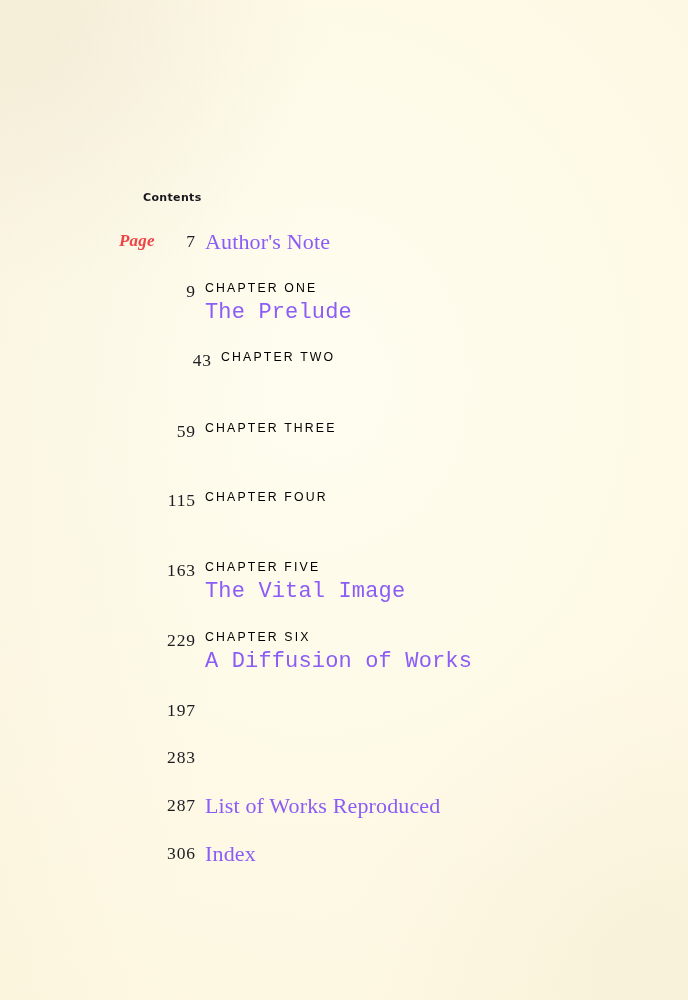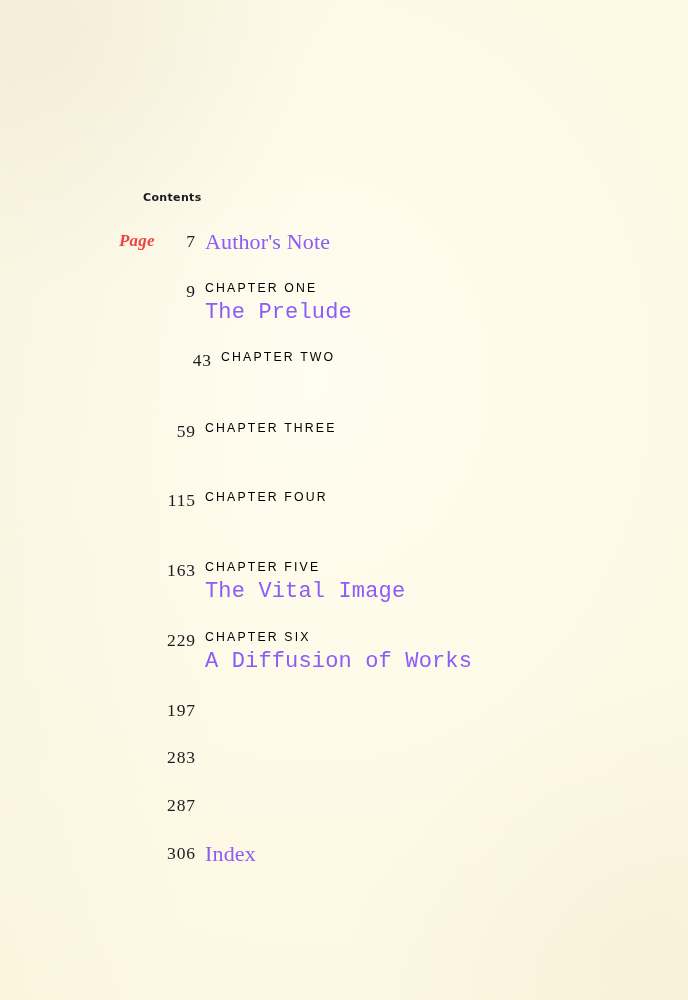--- a/index.html
+++ b/index.html
@@ -205,20 +205,23 @@
     <div class="entry e7">
       <span class="num">197</span>
     </div>
 
     <div class="entry e8">
       <span class="num">283</span>
     </div>
 
     <div class="entry e9">
       <span class="num">287</span>
+      <div class="body">
+        <div class="title solo">List of Works Reproduced</div>
+      </div>
     </div>
 
     <div class="entry e10">
       <span class="num">306</span>
       <div class="body">
         <div class="title solo">Index</div>
       </div>
     </div>
 
   </div>

